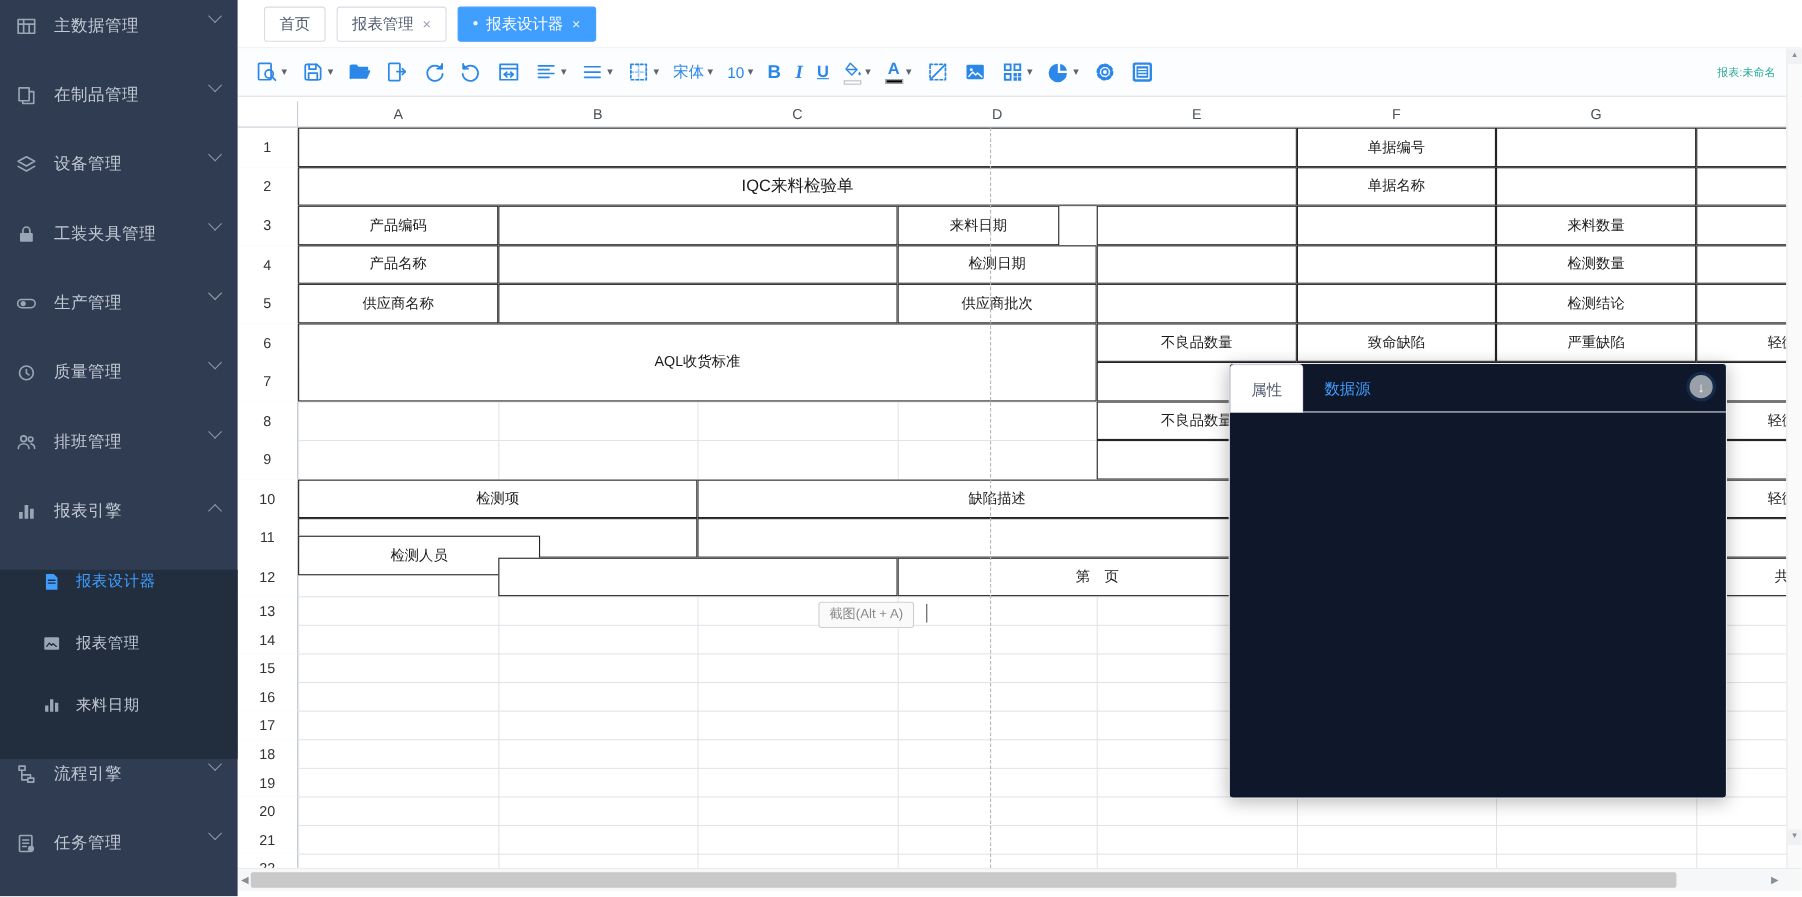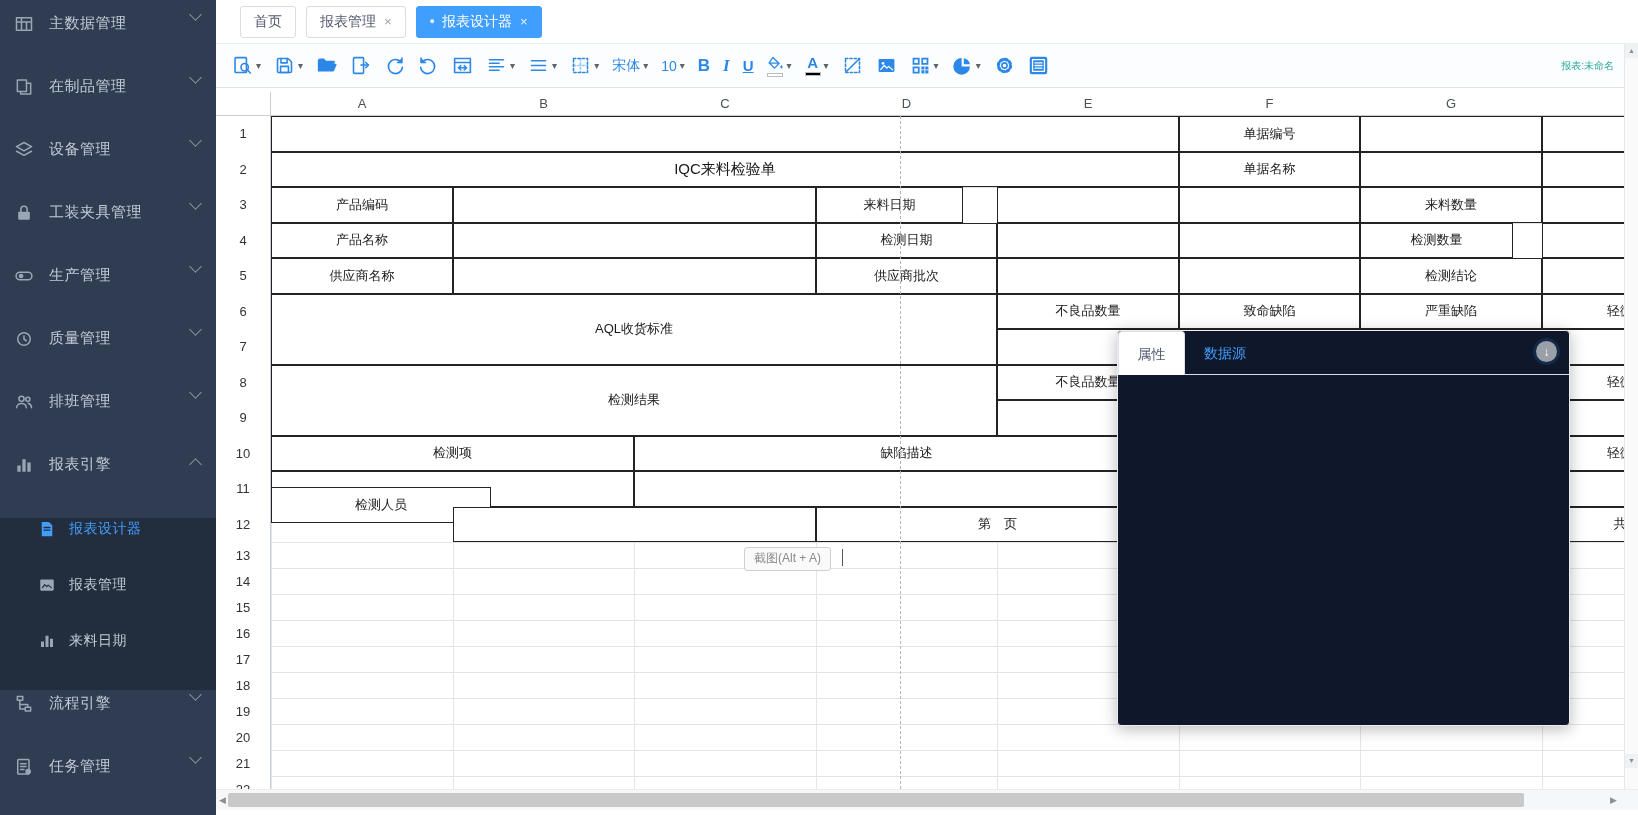--- a/index.html
+++ b/index.html
@@ -429,39 +429,38 @@
         <div class="fcell" style="left: 600px; top: 95px; width: 147px; height: 35.5px;">来料日期</div>
         <div class="fcell" style="left: 781px; top: 95px; width: 182px; height: 35.5px;"></div>
         <div class="fcell" style="left: 963px; top: 95px; width: 181px; height: 35.5px;"></div>
         <div class="fcell" style="left: 1144px; top: 95px; width: 182px; height: 35.5px;">来料数量</div>
         <div class="fcell" style="left: 1326px; top: 95px; width: 182px; height: 35.5px;"></div>
         <div class="fcell" style="left: 55px; top: 130.5px; width: 182px; height: 35.5px;">产品名称</div>
         <div class="fcell" style="left: 237px; top: 130.5px; width: 363px; height: 35.5px;"></div>
         <div class="fcell" style="left: 600px; top: 130.5px; width: 181px; height: 35.5px;">检测日期</div>
         <div class="fcell" style="left: 781px; top: 130.5px; width: 182px; height: 35.5px;"></div>
         <div class="fcell" style="left: 963px; top: 130.5px; width: 181px; height: 35.5px;"></div>
-        <div class="fcell" style="left: 1144px; top: 130.5px; width: 153px; height: 35.5px;">检测数量</div>
+        <div class="fcell" style="left: 1144px; top: 130.5px; width: 182px; height: 35.5px;">检测数量</div>
         <div class="fcell" style="left: 1326px; top: 130.5px; width: 182px; height: 35.5px;"></div>
         <div class="fcell" style="left: 55px; top: 166px; width: 182px; height: 35.5px;">供应商名称</div>
         <div class="fcell" style="left: 237px; top: 166px; width: 363px; height: 35.5px;"></div>
         <div class="fcell" style="left: 600px; top: 166px; width: 181px; height: 35.5px;">供应商批次</div>
         <div class="fcell" style="left: 781px; top: 166px; width: 182px; height: 35.5px;"></div>
         <div class="fcell" style="left: 963px; top: 166px; width: 181px; height: 35.5px;"></div>
         <div class="fcell" style="left: 1144px; top: 166px; width: 182px; height: 35.5px;">检测结论</div>
         <div class="fcell" style="left: 1326px; top: 166px; width: 182px; height: 35.5px;"></div>
         <div class="fcell" style="left: 55px; top: 201.5px; width: 726px; height: 71px;">AQL收货标准</div>
         <div class="fcell" style="left: 781px; top: 201.5px; width: 182px; height: 35.5px;">不良品数量</div>
         <div class="fcell" style="left: 963px; top: 201.5px; width: 181px; height: 35.5px;">致命缺陷</div>
         <div class="fcell" style="left: 1144px; top: 201.5px; width: 182px; height: 35.5px;">严重缺陷</div>
         <div class="fcell" style="left: 1326px; top: 201.5px; width: 182px; height: 35.5px;">轻微缺陷</div>
         <div class="fcell" style="left: 781px; top: 237px; width: 182px; height: 35.5px;"></div>
         <div class="fcell" style="left: 963px; top: 237px; width: 181px; height: 35.5px;"></div>
         <div class="fcell" style="left: 1144px; top: 237px; width: 182px; height: 35.5px;"></div>
         <div class="fcell" style="left: 1326px; top: 237px; width: 182px; height: 35.5px;"></div>
-        <div class="fcell" style="left: 55px; top: 272.5px; width: 726px; height: 71px;">检测结果</div>
         <div class="fcell" style="left: 781px; top: 272.5px; width: 182px; height: 35.5px;">不良品数量</div>
         <div class="fcell" style="left: 963px; top: 272.5px; width: 181px; height: 35.5px;"></div>
         <div class="fcell" style="left: 1144px; top: 272.5px; width: 182px; height: 35.5px;"></div>
         <div class="fcell" style="left: 1326px; top: 272.5px; width: 182px; height: 35.5px;">轻微缺陷</div>
         <div class="fcell" style="left: 781px; top: 308px; width: 182px; height: 35.5px;"></div>
         <div class="fcell" style="left: 963px; top: 308px; width: 181px; height: 35.5px;"></div>
         <div class="fcell" style="left: 1144px; top: 308px; width: 182px; height: 35.5px;"></div>
         <div class="fcell" style="left: 1326px; top: 308px; width: 182px; height: 35.5px;"></div>
         <div class="fcell" style="left: 418px; top: 343.5px; width: 545px; height: 35.5px;">缺陷描述</div>
         <div class="fcell" style="left: 55px; top: 343.5px; width: 363px; height: 35.5px;">检测项</div>

